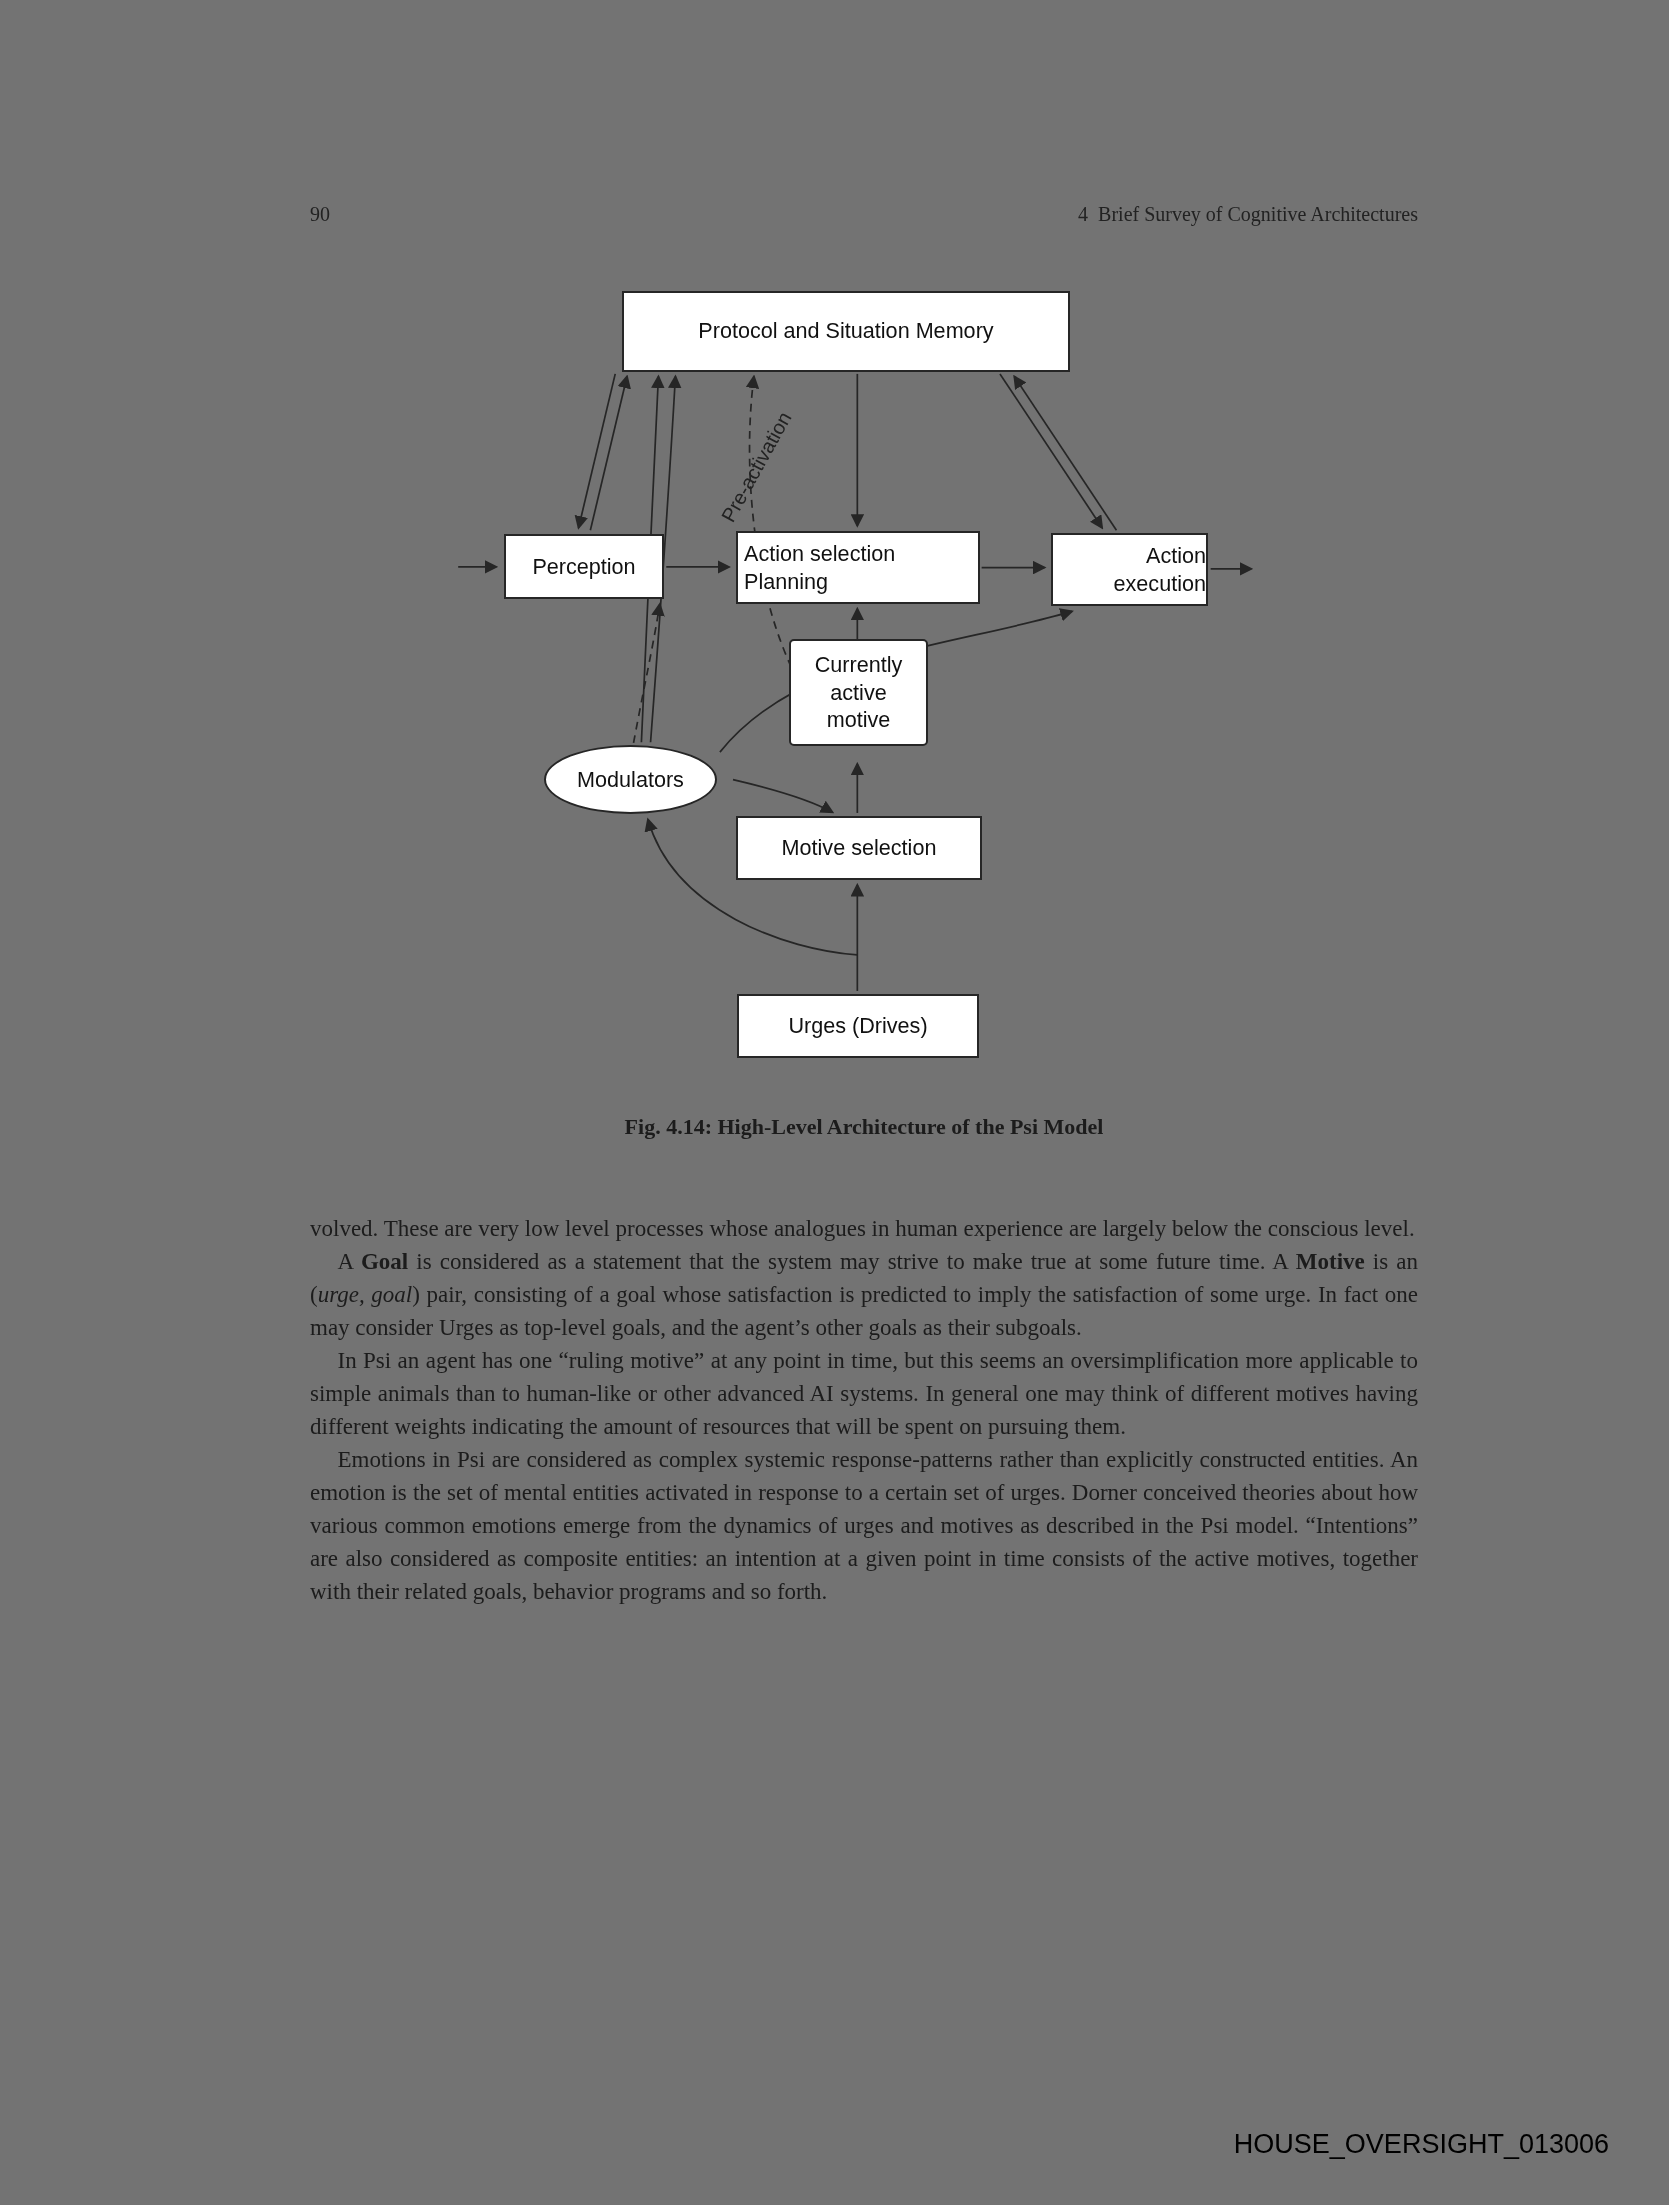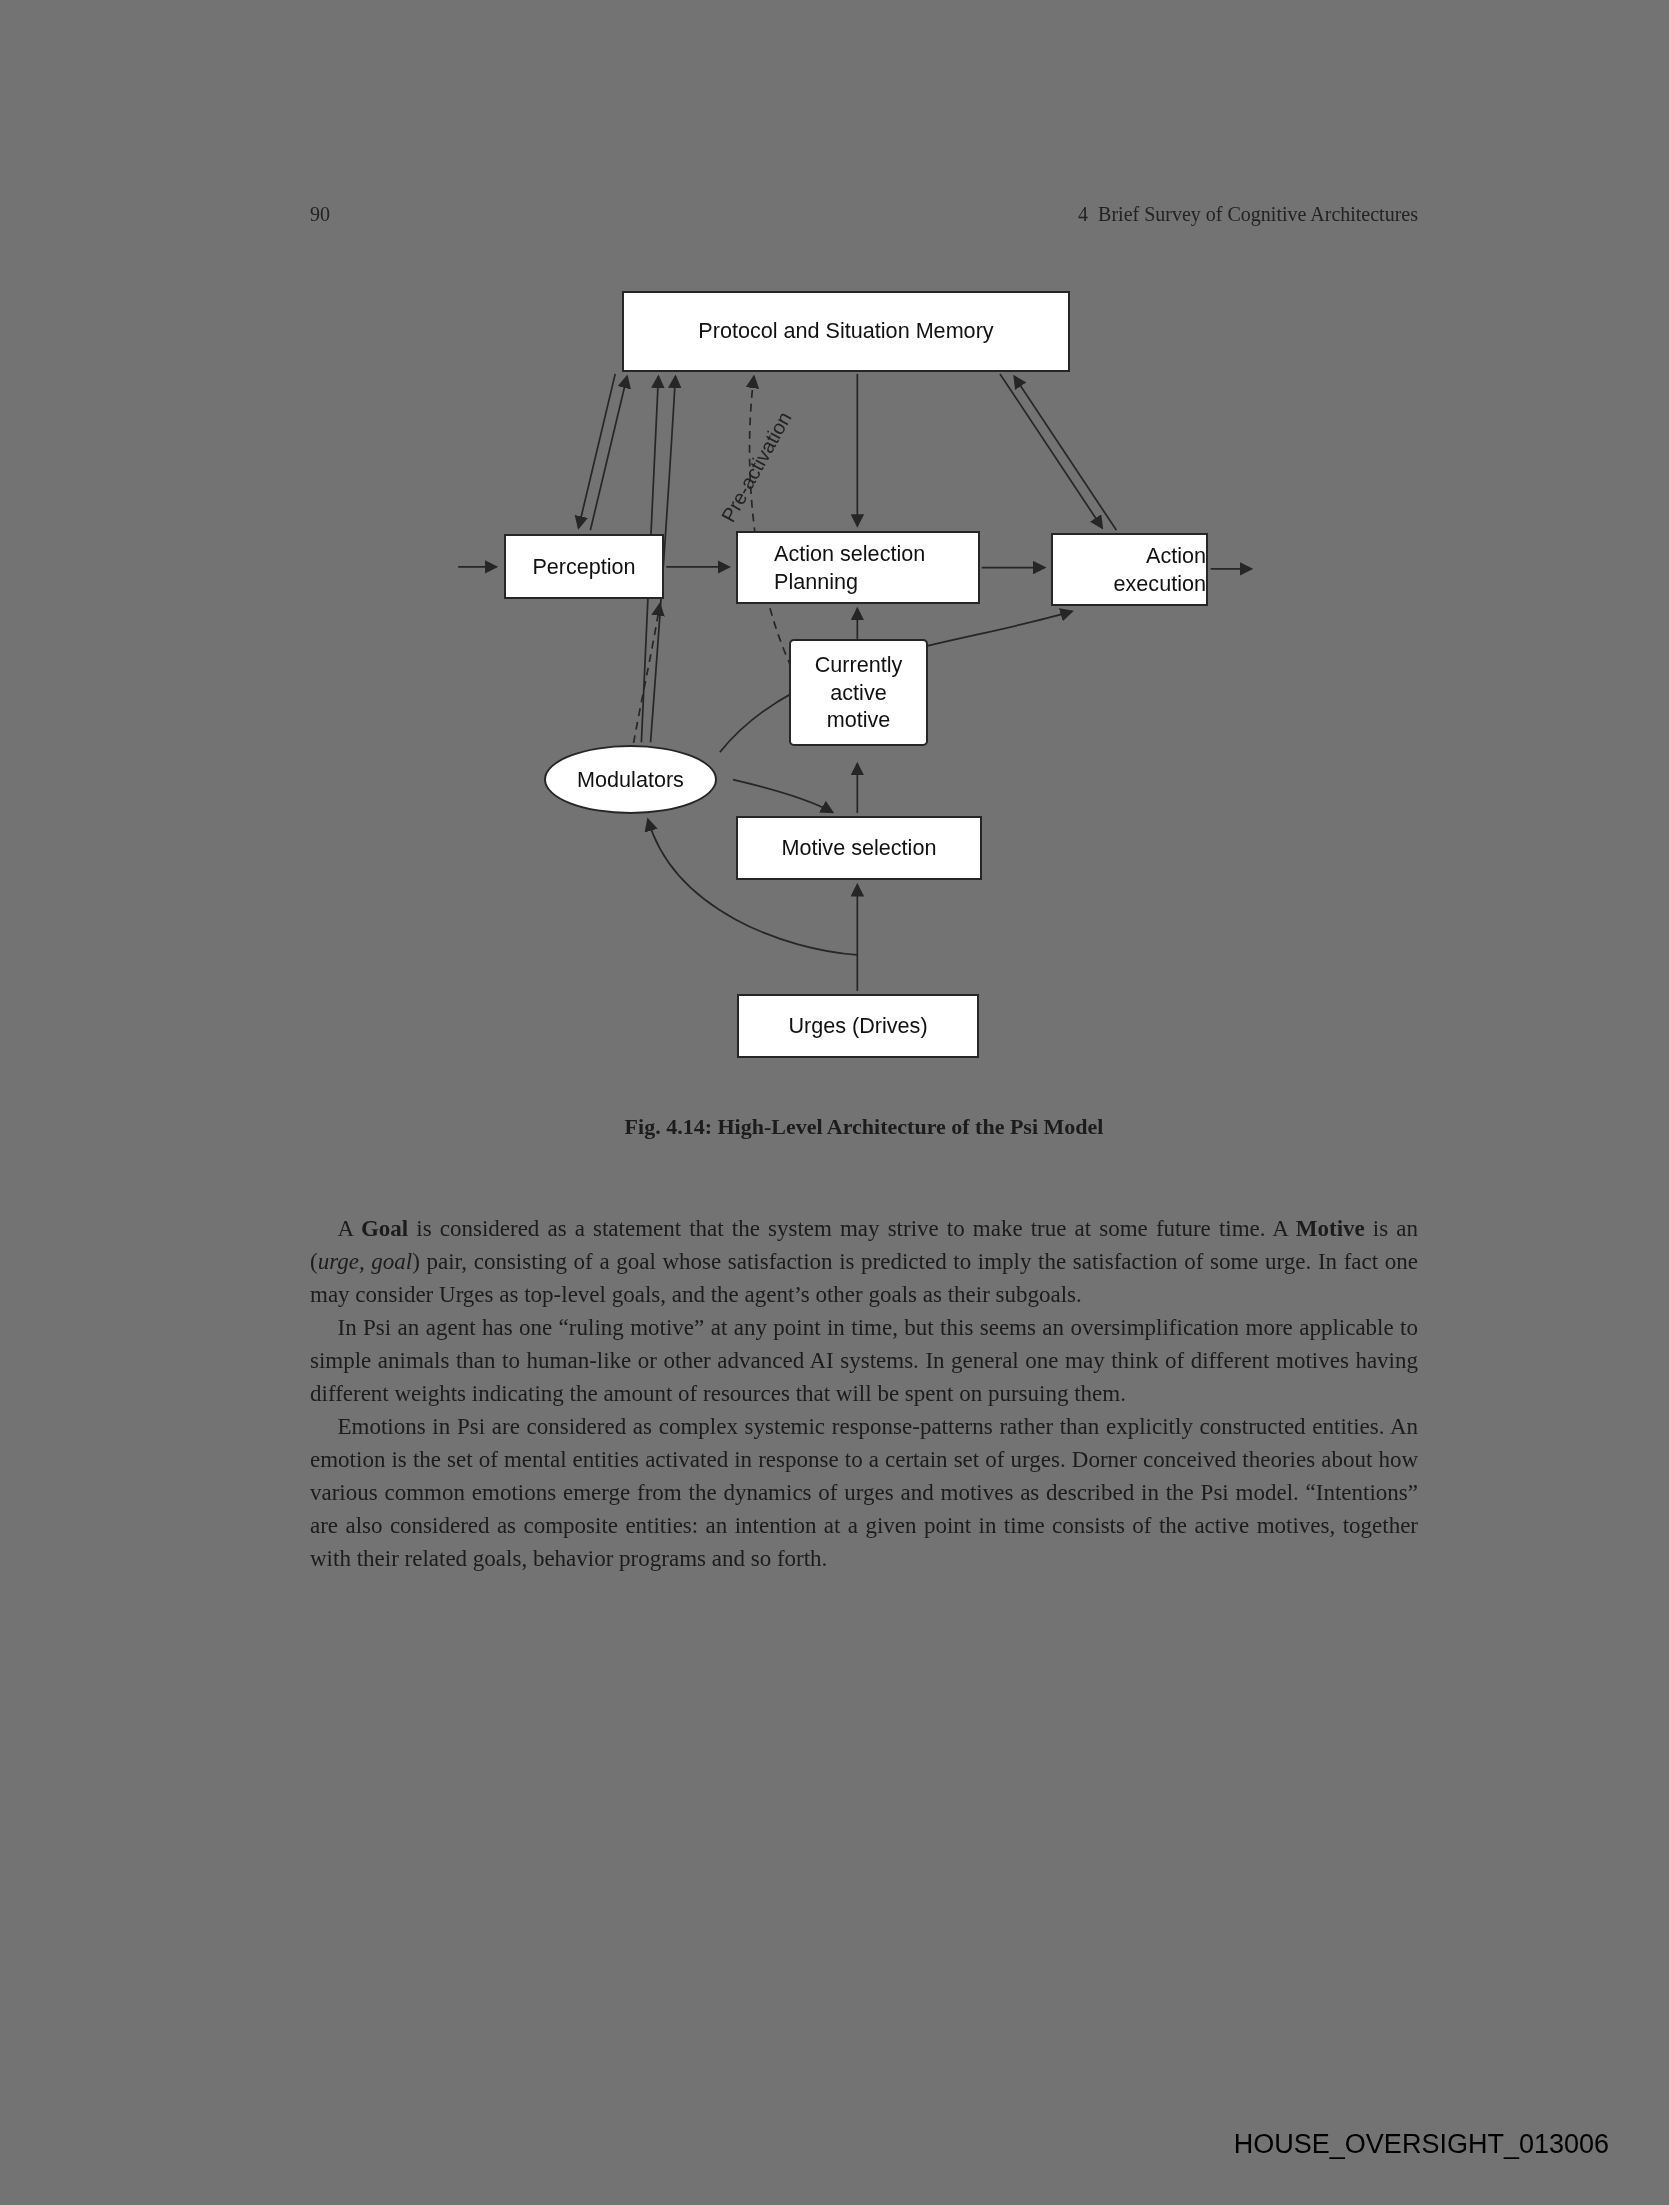--- a/index.html
+++ b/index.html
@@ -19,21 +19,21 @@
     font-family:"Liberation Sans","DejaVu Sans",sans-serif;color:#111;
   }
   .figure svg{position:absolute;left:0;top:0;}
   .box{
     position:absolute;box-sizing:border-box;border:2px solid #262626;background:#ffffff;
     display:flex;flex-direction:column;align-items:center;justify-content:center;
     font-size:21.6px;line-height:1.28;text-align:left;
   }
   .protocol{left:164px;top:9.8px;width:448px;height:81px;}
   .perception{left:46px;top:253px;width:160px;height:65px;}
-  .actionsel{left:278px;top:250px;width:244px;height:73px;align-items:flex-start;padding-left:36px;text-align:left;}
+  .actionsel{left:278px;top:250px;width:244px;height:73px;align-items:flex-start;padding-left:6px;text-align:left;}
   .actionexec{left:593px;top:252px;width:157px;height:73px;align-items:flex-end;padding-left:22px;text-align:left;}
   .cam{left:331px;top:358px;width:139px;height:107px;border-radius:5px;}
   .modulators{left:86px;top:464px;width:173px;height:69px;border-radius:50%;}
   .motivesel{left:278px;top:535px;width:246px;height:64px;}
   .urges{left:279px;top:713px;width:242px;height:64px;}
   .preact{
     position:absolute;left:259px;top:234px;font-size:20px;color:#222;
     transform:rotate(-61deg);transform-origin:0 0;white-space:nowrap;
   }
   
@@ -130,20 +130,21 @@
     <div class="box urges">
       <span>Urges (Drives)</span>
     </div>
 
     <div class="preact">Pre-activation</div>
   </div>
 
   <div class="caption">Fig. 4.14: High-Level Architecture of the Psi Model</div>
 
   <div class="bodytext">
+    <p><span>volved. These are very low level processes whose analogues in human experience are largely below the conscious level.</span></p>
     <p class="indent"><span>A </span><span style="font-weight: bold;">Goal</span><span> is considered as a statement that the system may strive to make true at some future time. A </span><span style="font-weight: bold;">Motive</span><span> is an (</span><span style="font-style: italic;">urge, goal</span><span>) pair, consisting of a goal whose satisfaction is predicted to imply the satisfaction of some urge. In fact one may consider Urges as top-level goals, and the agent’s other goals as their subgoals.</span></p>
     <p class="indent"><span>In Psi an agent has one “ruling motive” at any point in time, but this seems an oversimplification more applicable to simple animals than to human-like or other advanced AI systems. In general one may think of different motives having different weights indicating the amount of resources that will be spent on pursuing them.</span></p>
     <p class="indent"><span>Emotions in Psi are considered as complex systemic response-patterns rather than explicitly constructed entities. An emotion is the set of mental entities activated in response to a certain set of urges. Dorner conceived theories about how various common emotions emerge from the dynamics of urges and motives as described in the Psi model. “Intentions” are also considered as composite entities: an intention at a given point in time consists of the active motives, together with their related goals, behavior programs and so forth.</span></p>
   </div>
 
   <div class="watermark">HOUSE_OVERSIGHT_013006</div>
 
 </div>
 
 

